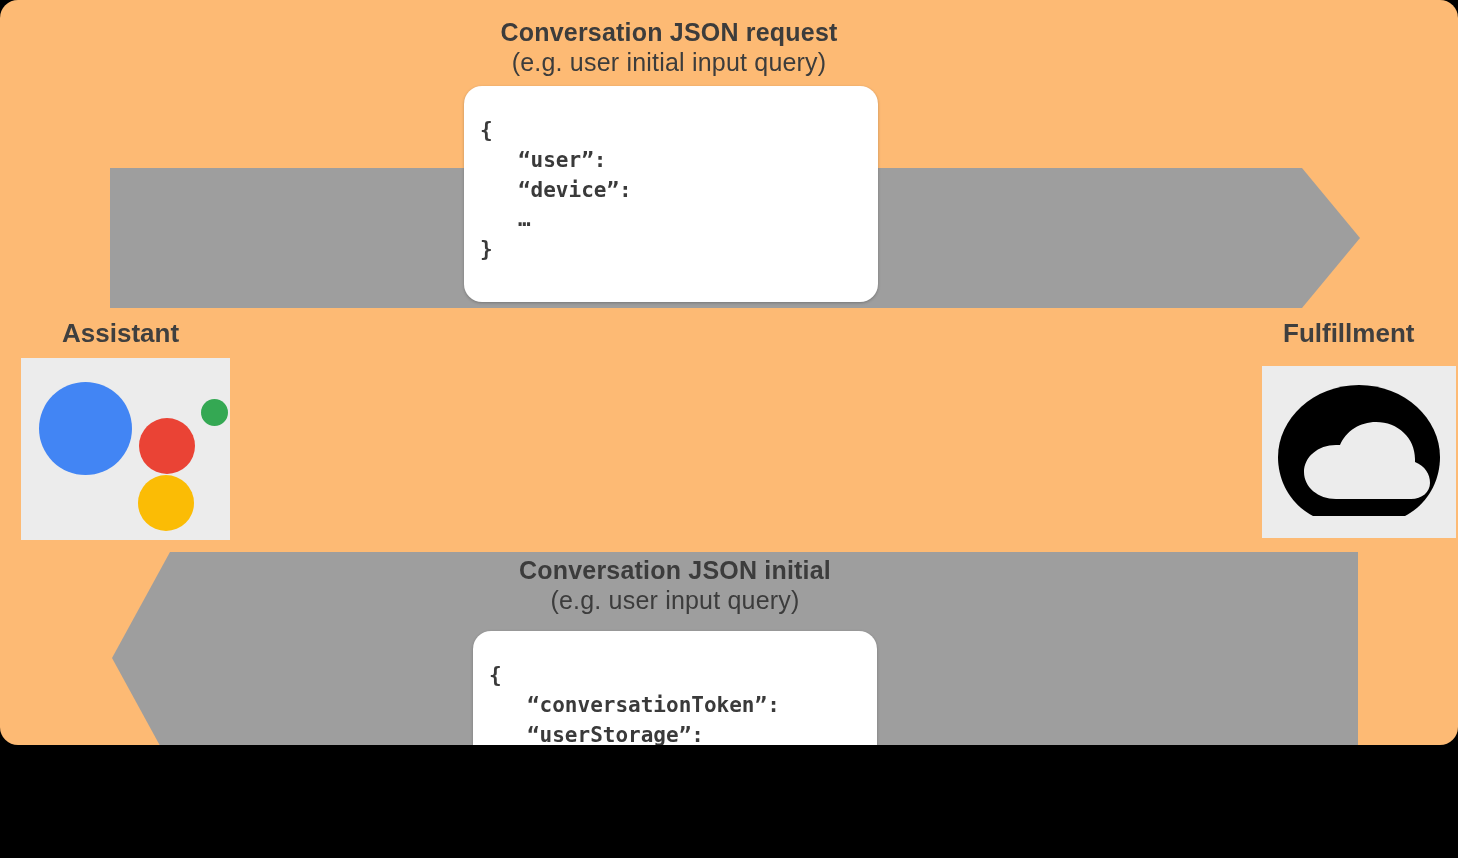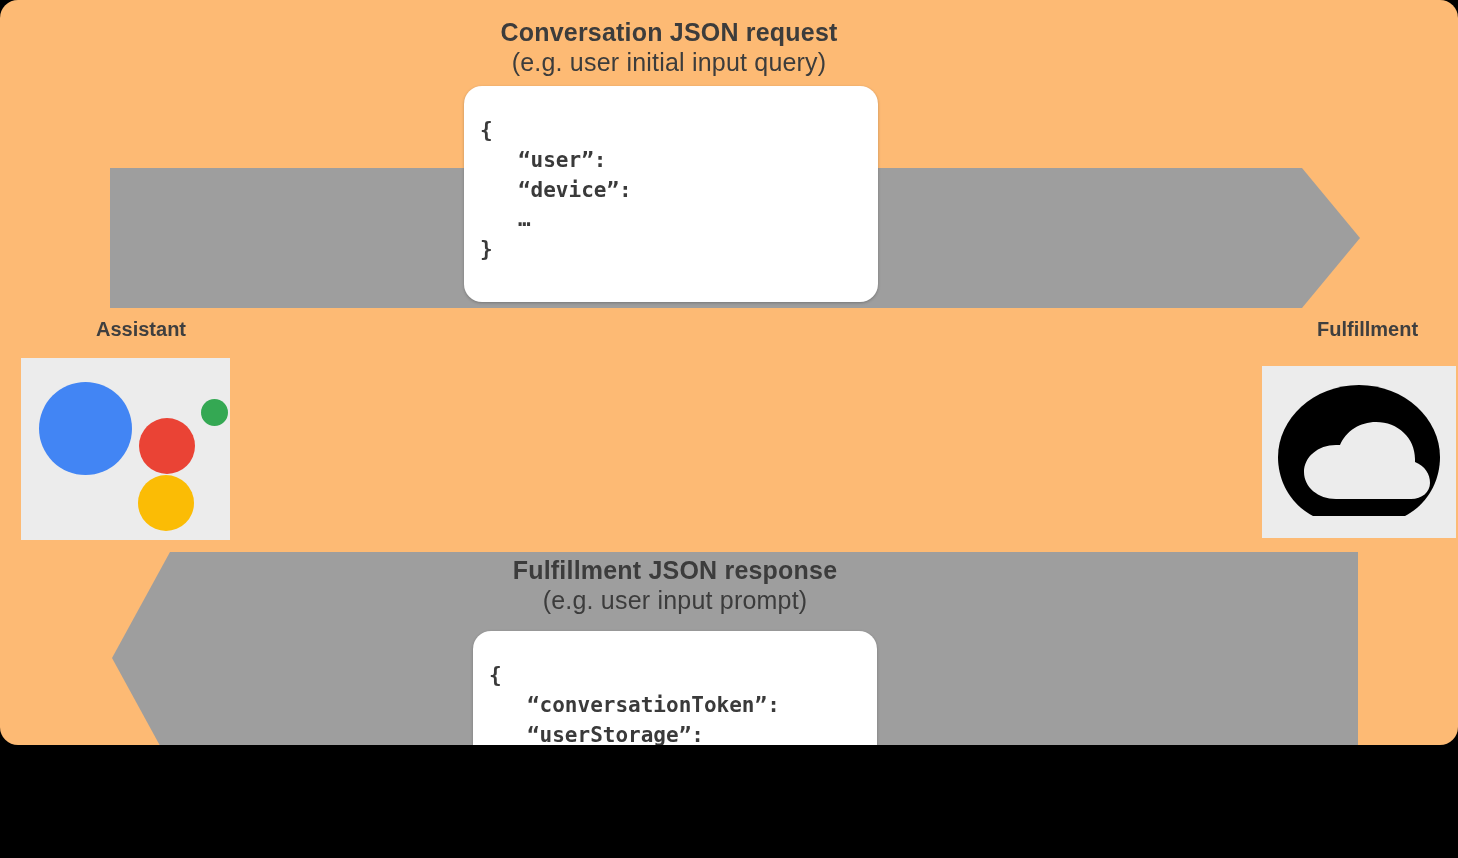--- a/index.html
+++ b/index.html
@@ -47,25 +47,24 @@
     display: block;
     font-size: 25px;
     font-weight: 400;
     letter-spacing: .2px;
   }
 
   
   .node-label {
     position: absolute;
     color: #3f3f3f;
-    font-size: 20px;
+    font-size: 26px;
     font-weight: 700;
     font-family: "Liberation Sans", sans-serif;
     white-space: nowrap;
-    margin-left: 34px;
   }
 
   
   .code-card {
     position: absolute;
     background: #ffffff;
     border-radius: 18px;
     box-sizing: border-box;
     padding: 30px 0 26px 0;
     box-shadow: 0 1px 3px rgba(0,0,0,.25);
@@ -156,22 +155,22 @@
   </div>
 
   <div class="arrow-wrap" style="left:112px; top:552px;">
     <svg class="arrow-svg" width="1246" height="212" viewBox="0 0 1246 212">
       <path d="M1246,0 H58 L0,14 L58,28 H1246 Z" fill="#9e9e9e" transform="translate(0,0) scale(1,0)"></path>
       <path d="M1246,0 H58 L0,106 L58,212 H1246 Z" fill="#9e9e9e"></path>
     </svg>
   </div>
 
   <div class="caption" style="left:335px; top:556px; width:680px;">
-    <span class="line1">Fulfillment JSON response</span>
-    <span class="line2">(e.g. user input prompt)</span>
+    <span class="line1">Conversation JSON initial</span>
+    <span class="line2">(e.g. user input query)</span>
   </div>
 
   <div class="code-card" style="left:473px; top:631px; width:404px; height:224px;">
     <pre>{
    “conversationToken”:
    “userStorage”:
    …
 }</pre>
   </div>
 

